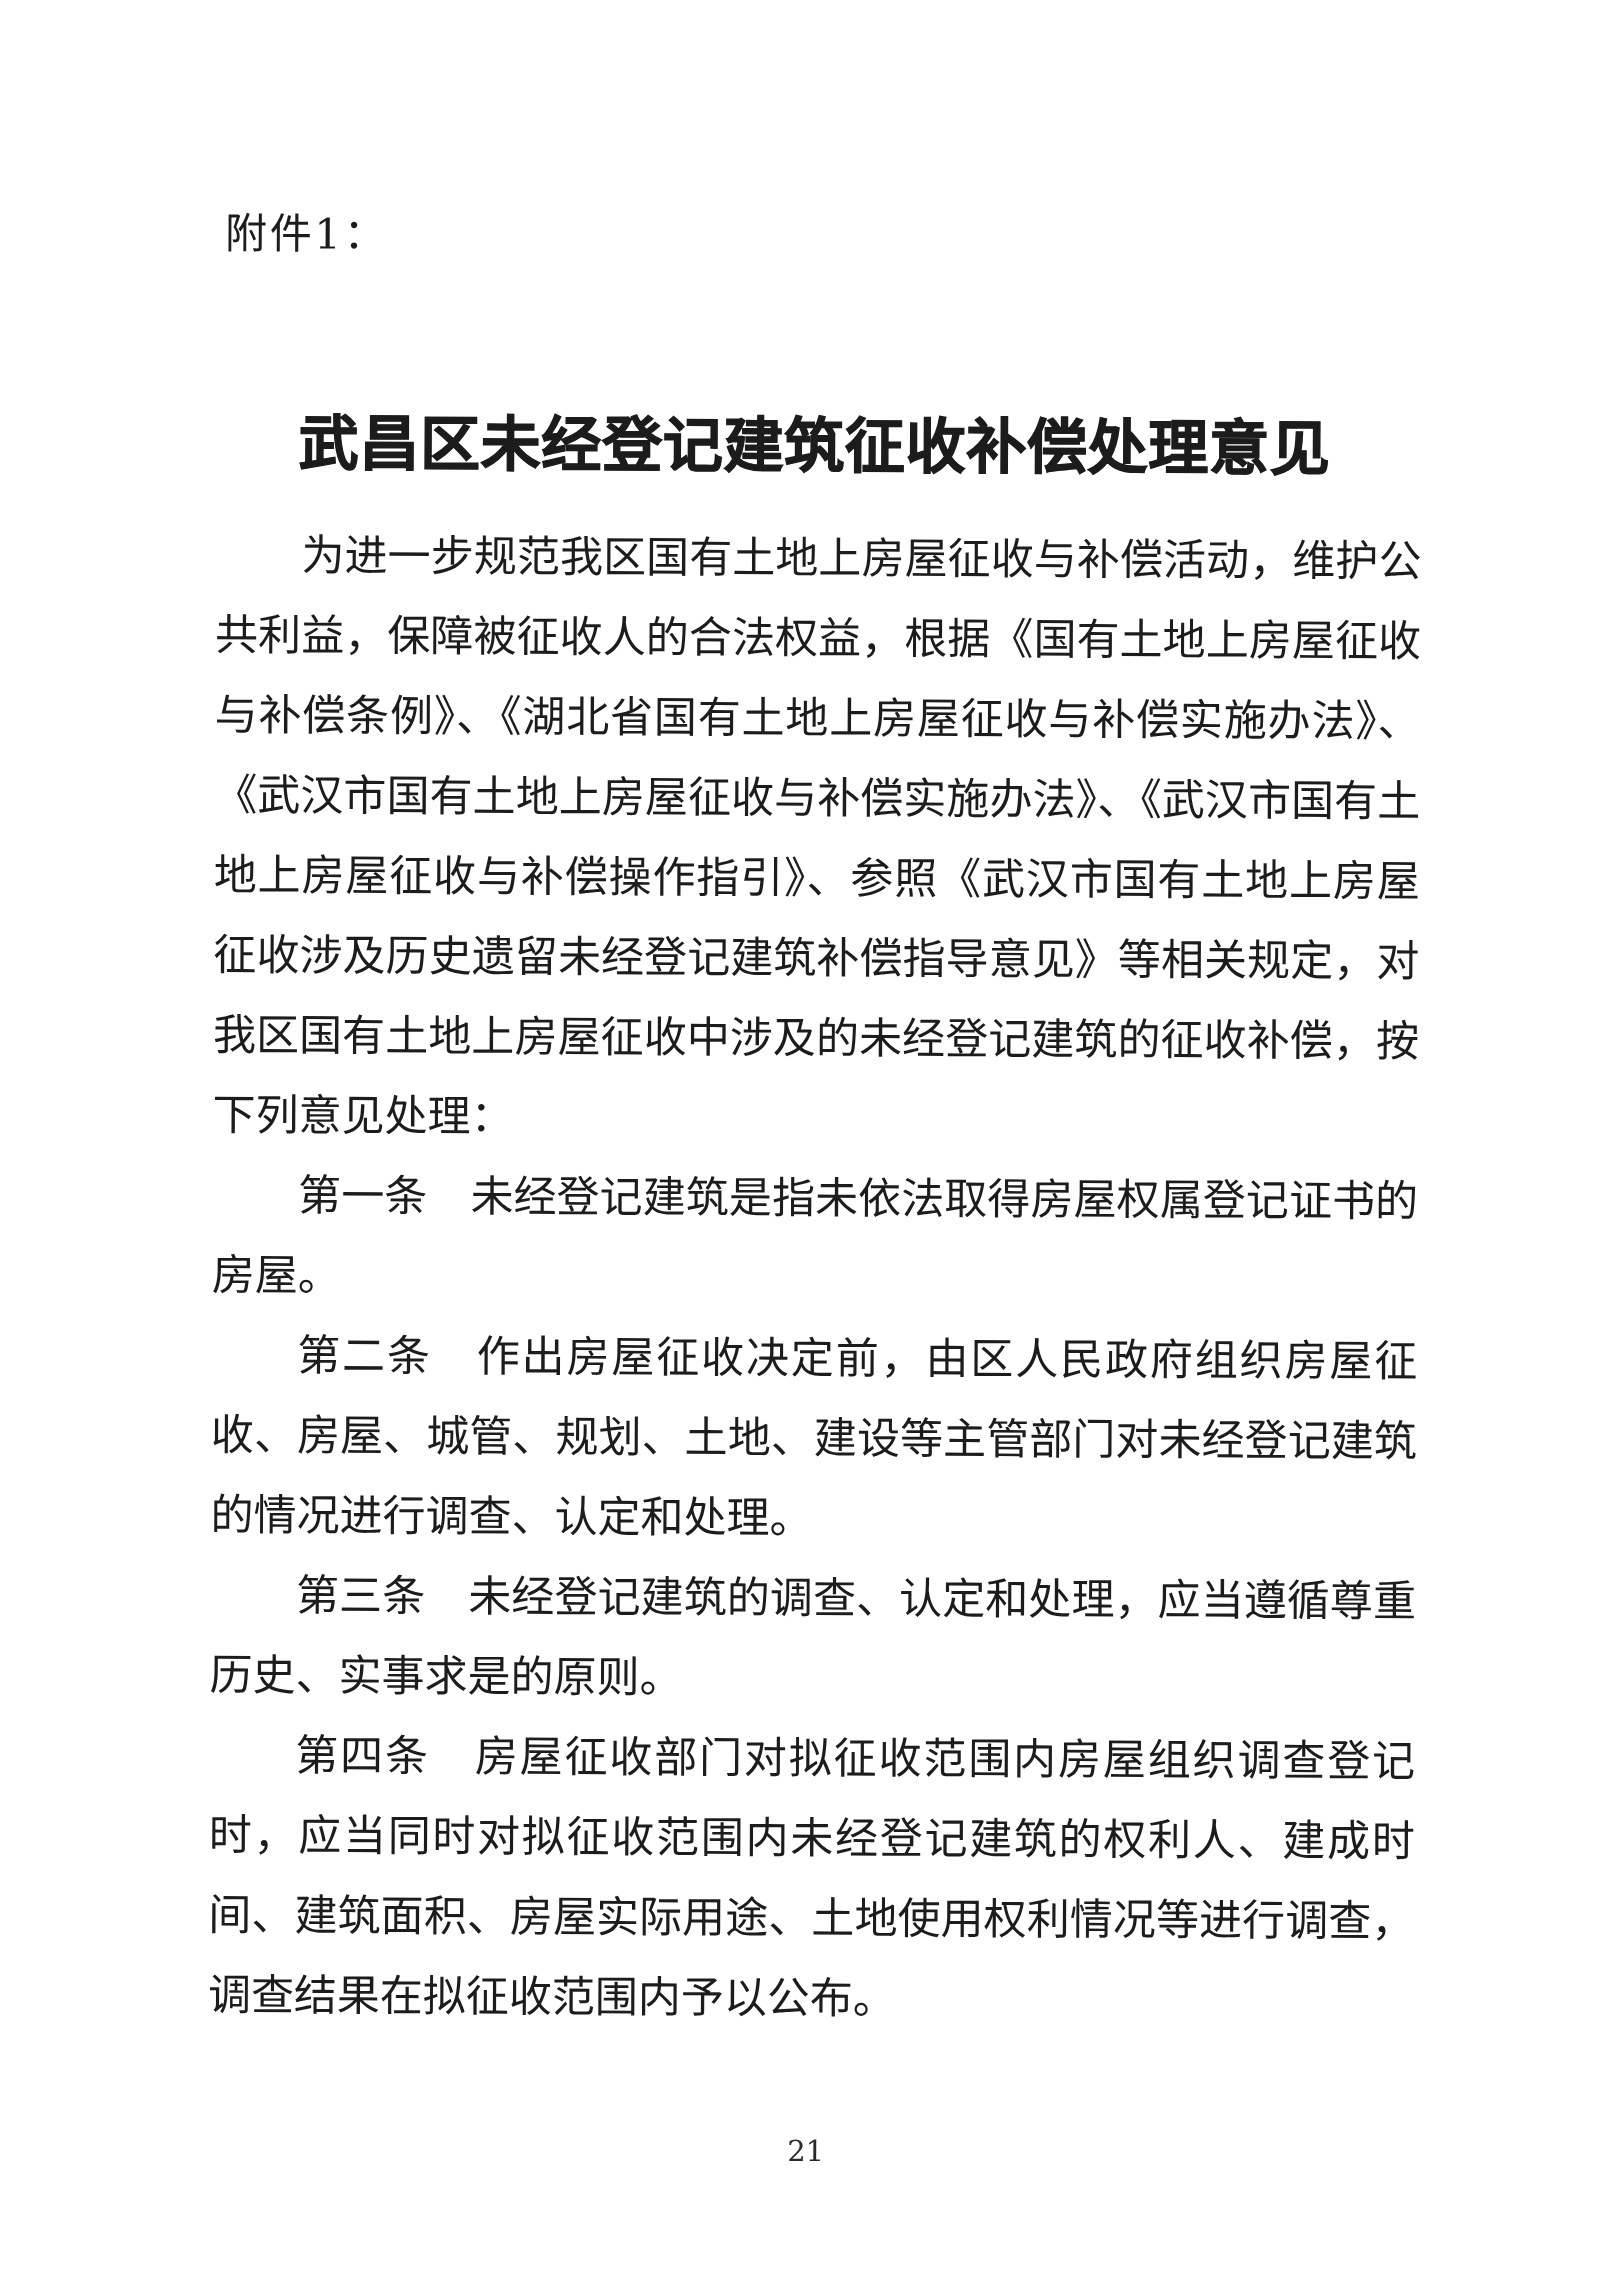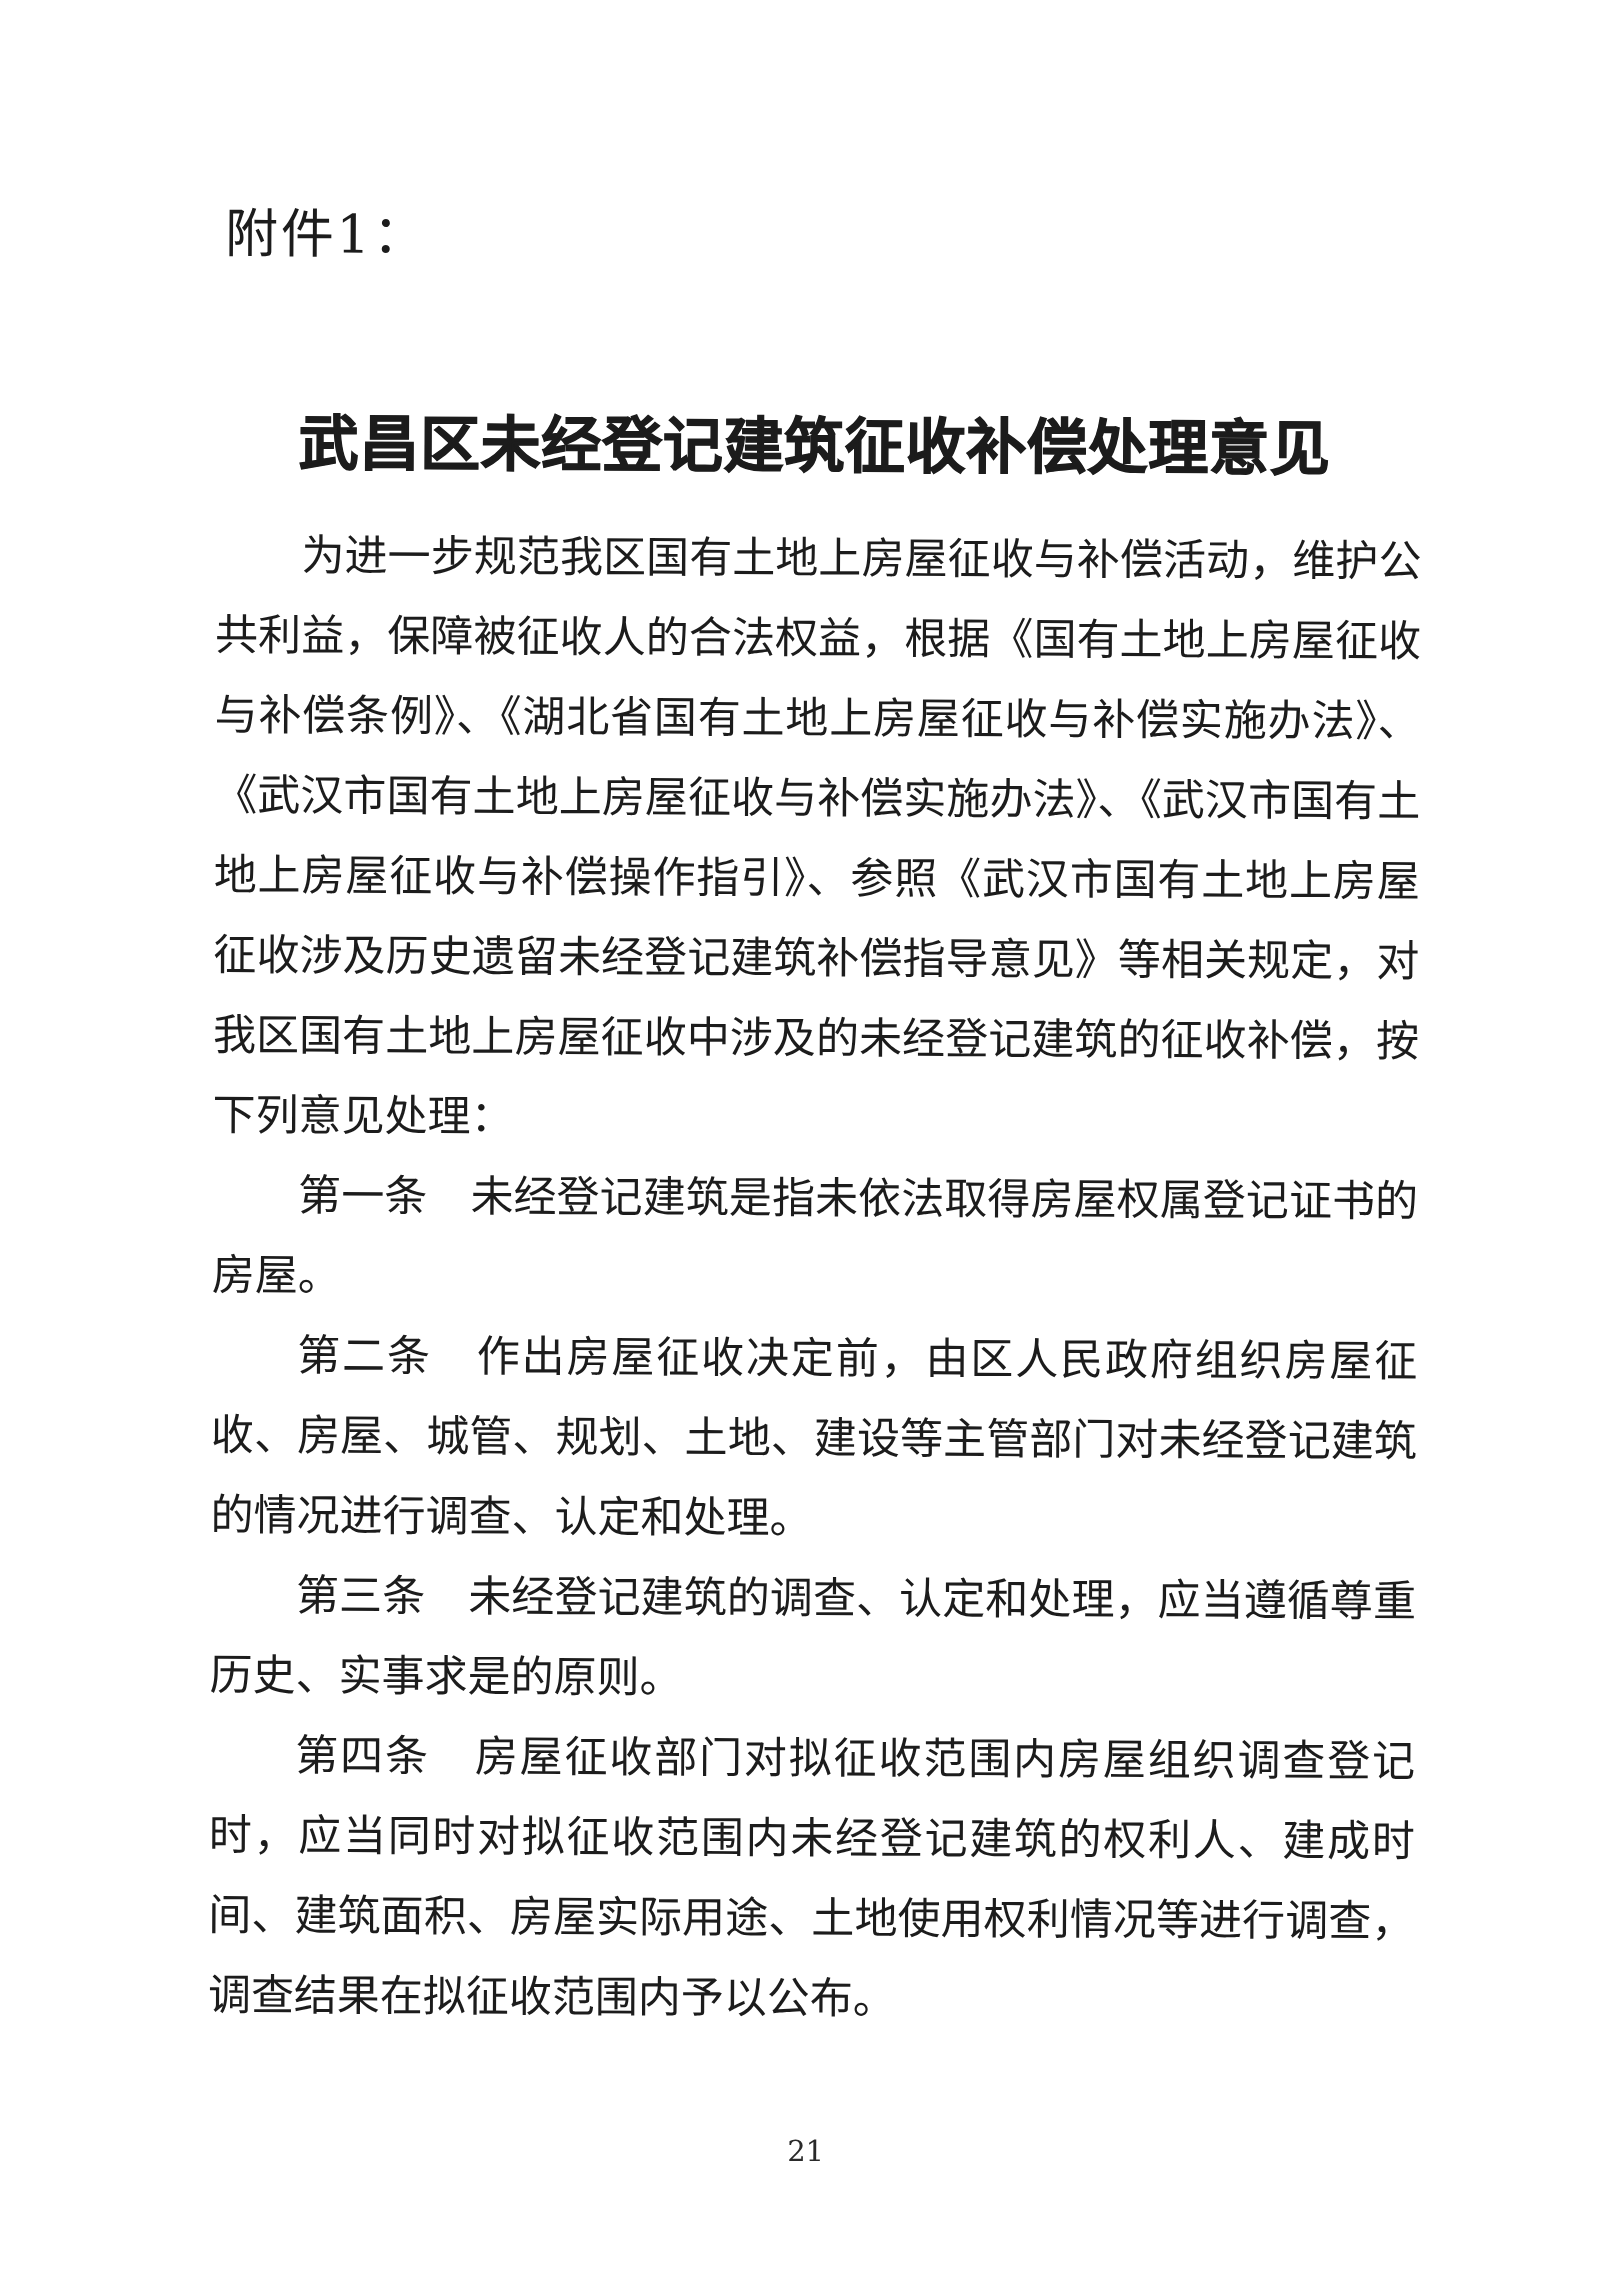--- a/index.html
+++ b/index.html
@@ -20,21 +20,21 @@
     position: absolute;
     inset: 0;
     background: #ffffff;
     transform: rotate(0.30deg);
     transform-origin: 50% 45%;
   }
   .attachment-label {
     position: absolute;
     left: 221px;
     top: 211px;
-    font-size: 53px;
+    font-size: 42px;
     line-height: 51px;
     letter-spacing: 2.6px;
     white-space: nowrap;
   }
   .doc-title {
     position: absolute;
     top: 361px;
     left: 0;
     width: 100%;
     text-align: center;

